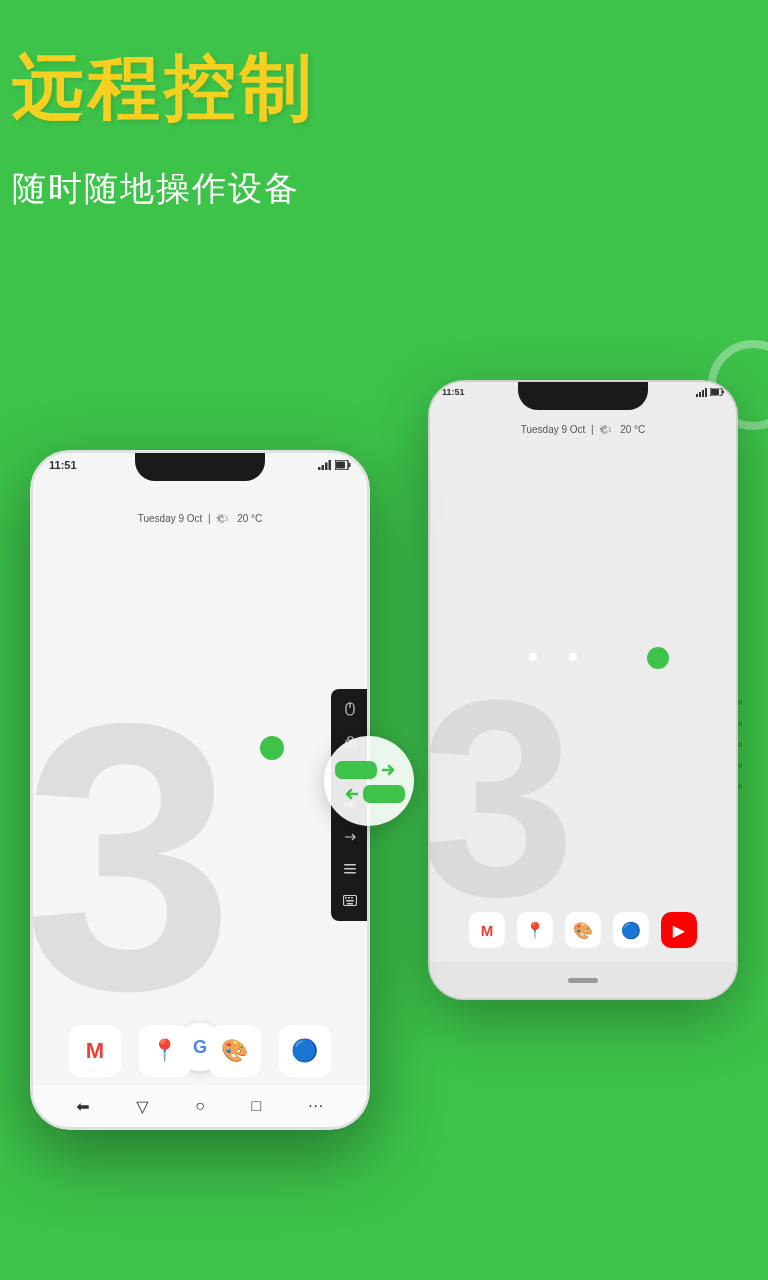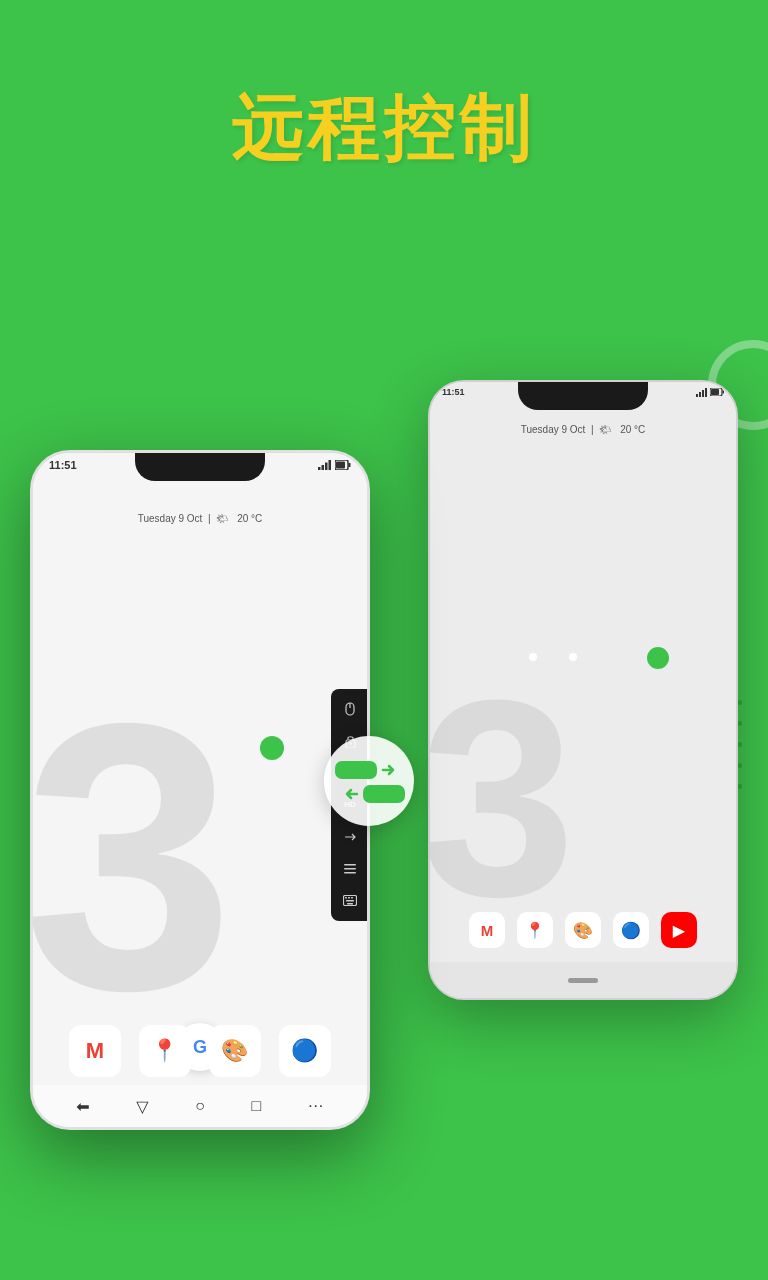--- a/index.html
+++ b/index.html
@@ -62,22 +62,23 @@
     }
     .deco-dots-br .dot {
       width: 5px;
       height: 5px;
       background: rgba(0,80,20,0.25);
       border-radius: 50%;
     }
 
     
     .header {
-      text-align: center;
-      padding-top: 80px;
+      text-align: left;
+      padding-top: 40px;
+      margin-left: 12px;
     }
     .main-title {
       font-size: 72px;
       font-weight: 900;
       color: #f5d020;
       letter-spacing: 4px;
       text-shadow: 2px 2px 4px rgba(0,0,0,0.1);
     }
     .sub-title {
       font-size: 34px;
@@ -482,20 +483,21 @@
       <div class="dot"></div>
       <div class="dot"></div>
     <div class="dot"></div>
       <div class="dot"></div>
       <div class="dot"></div>
       <div class="dot"></div>
   </div>
 
   <div class="header">
     <div class="main-title">远程控制</div>
+    <div class="sub-title">随时随地操作设备</div>
   </div>
 
   <div class="phones-container">
 
     <div class="phone-back">
       <div class="phone-screen">
 
         <div class="notch"></div>
 
         <div class="status-bar-sm">

